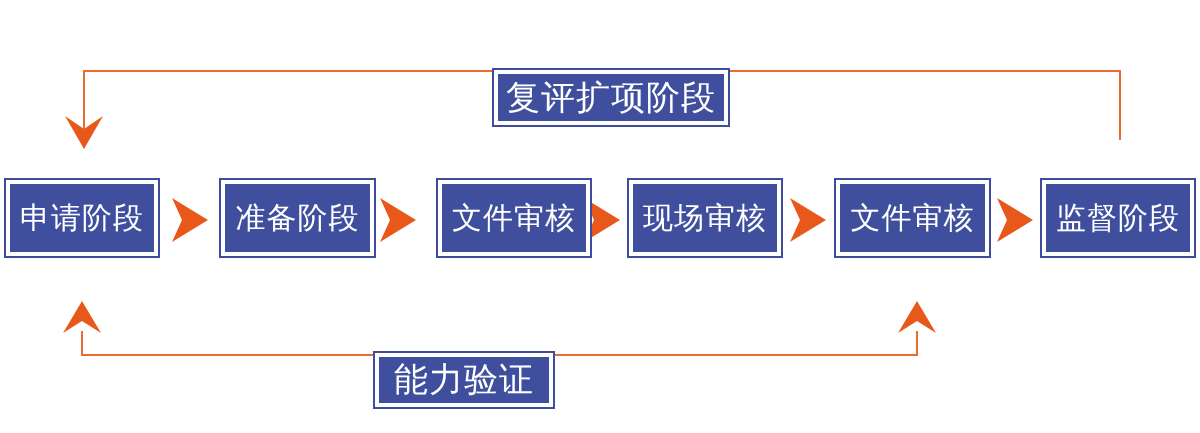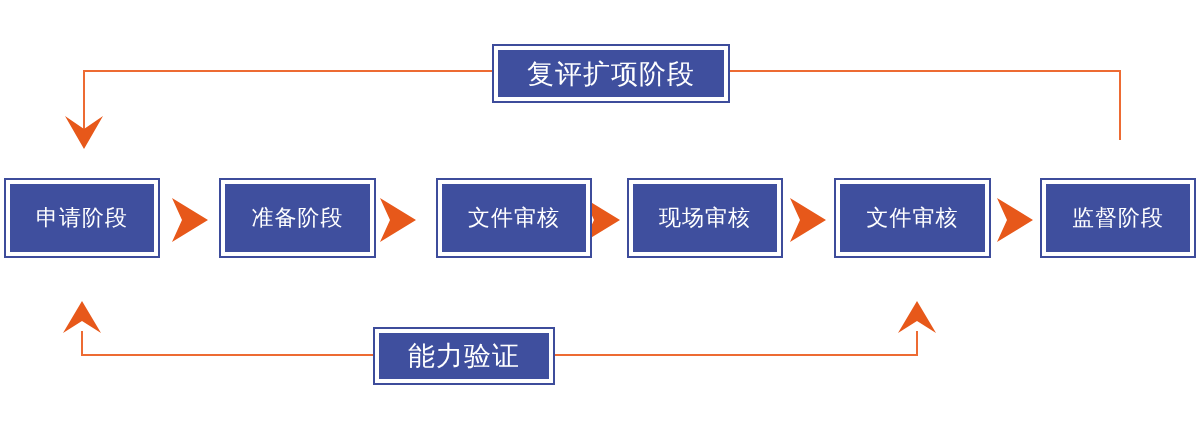--- a/index.html
+++ b/index.html
@@ -41,28 +41,28 @@
     z-index: 1;
     border: 2px solid var(--box-border);
     background: var(--box-fill);
     box-shadow: inset 0 0 0 4px var(--box-inner-border);
     display: flex;
     align-items: center;
     justify-content: center;
     color: var(--text);
     letter-spacing: 1px;
   }
-  .stage-box { top: 178px; height: 80px; width: 156px; font-size: 22px; }
+  .stage-box { top: 178px; height: 80px; width: 156px; font-size: 30px; }
   .b1 { left: 4px; }
   .b2 { left: 219px; width: 157px; }
   .b3 { left: 436px; }
   .b4 { left: 627px; align-items: center; }
   .b5 { left: 834px; width: 157px; }
   .b6 { left: 1040px; align-items: center; }
-  .loop-box { font-size: 27px; }
+  .loop-box { font-size: 34px; margin-top: 24px; }
   .top-loop-box { left: 492px; top: 44px; width: 238px; height: 59px; }
   .bottom-loop-box { left: 373px; top: 327px; width: 182px; height: 58px; }
 </style>
 </head>
 <body>
 
 <div class="canvas">
 
   <svg class="connectors" viewBox="0 0 1200 433" xmlns="http://www.w3.org/2000/svg">
 

